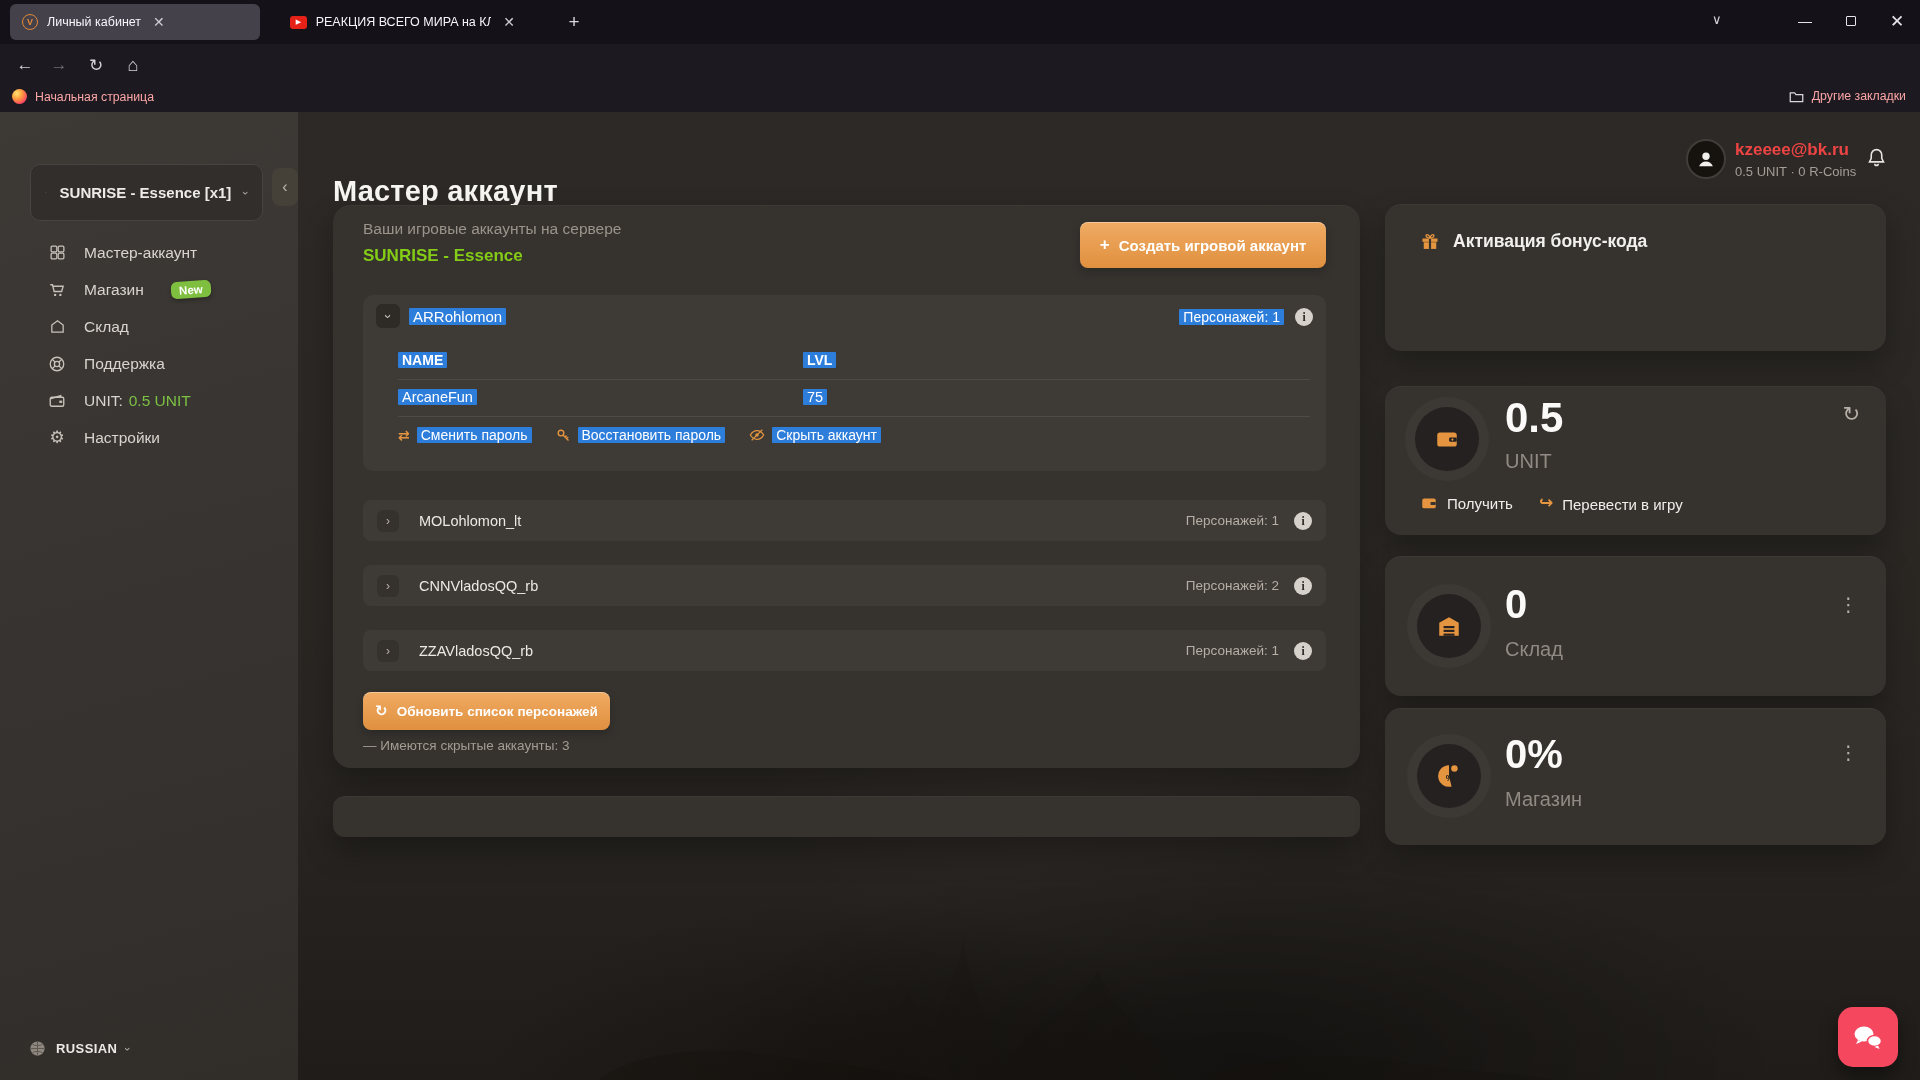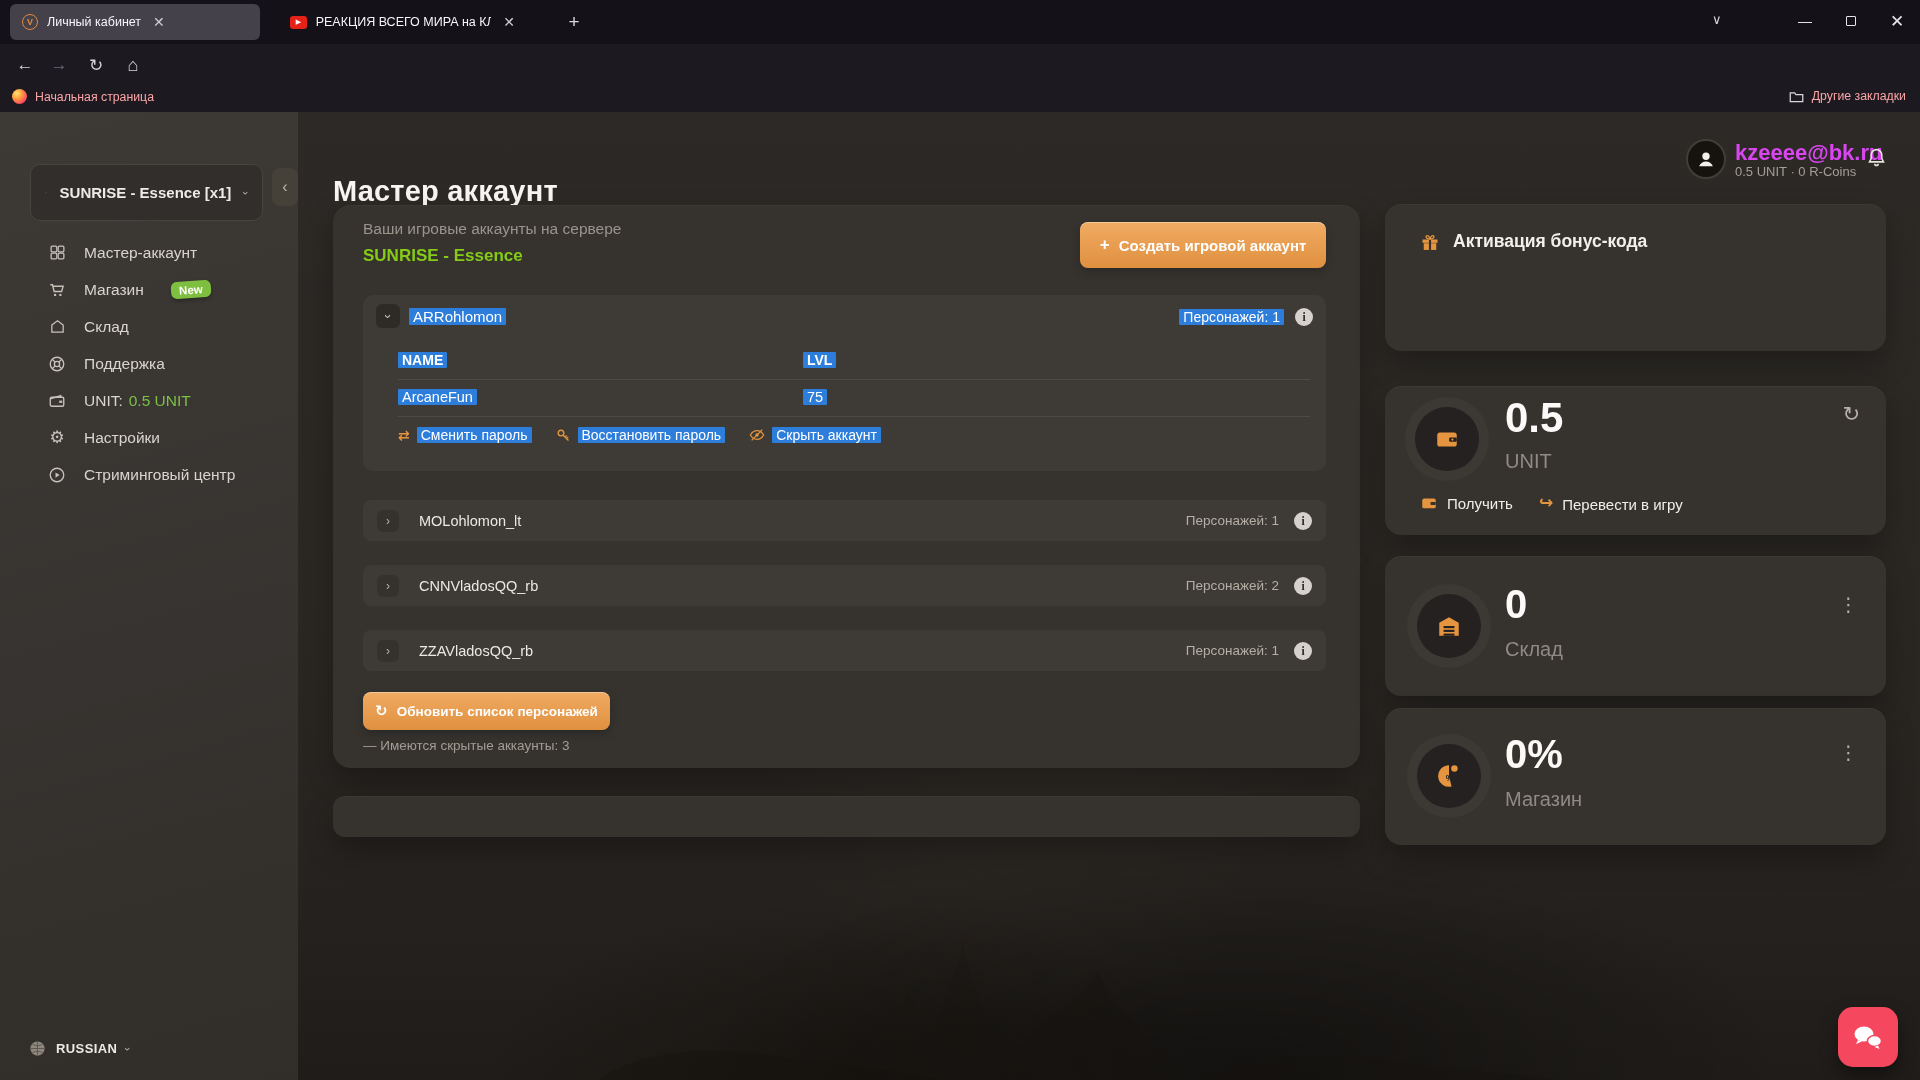--- a/index.html
+++ b/index.html
@@ -54,21 +54,21 @@
   .mainbg { position:absolute; left:298px; right:0; top:112px; bottom:0;
     background:
       radial-gradient(420px 520px at 46% 58%, rgba(128,106,82,.07), transparent 70%),
       radial-gradient(760px 300px at 58% 98%, rgba(0,0,0,.38), transparent 72%),
       radial-gradient(520px 260px at 34% 100%, rgba(18,13,9,.5), transparent 70%),
       linear-gradient(180deg,#2c2926 0%,#2a2723 52%,#262320 76%,#1f1c19 100%); }
   .art { position:absolute; left:298px; right:0; bottom:0; height:260px; opacity:.5; }
 
   .page-title { position:absolute; left:333px; top:143px; font-size:29px; font-weight:bold; color:#f8f6f3; letter-spacing:.2px;margin-top:32px; }
   .avatar { position:absolute; left:1686px; top:139px; width:40px; height:40px; border-radius:50%; background:#16130f; border:2px solid #413d38; display:flex; align-items:center; justify-content:center; }
-  .uemail { position:absolute; left:1735px; top:140px; font-size:22px; font-weight:bold; color:#d946ef; }
+  .uemail { position:absolute; left:1735px; top:140px; font-size:17px; font-weight:bold; color:#ef4444; }
   .ubal { position:absolute; left:1735px; top:164px; font-size:13px; color:#a59e96; }
   .bell { position:absolute; left:1866px; top:147px; color:#e8e4df; }
 
   .card { position:absolute; background:#36332f; border-radius:16px; box-shadow:0 14px 30px rgba(0,0,0,.28), inset 0 1px 0 rgba(255,255,255,.03); }
   #accounts-card { left:333px; top:205px; width:1027px; height:563px; border-radius:18px; }
   .subtitle { position:absolute; left:30px; top:15px; font-size:15.5px; color:#9b948b; }
   .servername { position:absolute; left:30px; top:41px; font-size:17px; font-weight:bold; color:#84cc16; }
   .btn-orange { background:linear-gradient(180deg,#f0ab63,#e0903f); border:none; border-radius:8px; color:#fff; font-weight:bold; font-family:inherit; display:flex; align-items:center; justify-content:center; gap:9px; box-shadow:inset 0 1px 0 rgba(255,255,255,.35), 0 4px 10px rgba(0,0,0,.22); cursor:pointer; }
   #create-btn { position:absolute; left:747px; top:17px; width:246px; height:46px; font-size:15px; }
   .plus { font-size:17px; font-weight:bold; }
@@ -91,21 +91,21 @@
   .acc-row .chev-box { width:22px; height:22px; font-size:12px; background:#35312d; color:#b9b3ab; }
   .acc-row .nm { margin-left:20px; font-size:14.5px; color:#ece8e3; }
   .acc-row .chars { margin-left:auto; font-size:13.5px; color:#b6afa6; margin-right:15px; }
 
   #refresh-btn { position:absolute; left:30px; top:487px; width:247px; height:38px; font-size:13.5px; }
   .hidden-note { position:absolute; left:30px; top:533px; font-size:13.5px; color:#a39c93; }
 
   #empty-bar { left:333px; top:796px; width:1027px; height:41px; border-radius:12px; }
 
   #bonus-card { left:1385px; top:204px; width:501px; height:147px; }
-  .bonus-title { position:absolute; left:35px; top:27px; display:flex; align-items:flex-end; gap:13px; font-size:17.5px; font-weight:bold; color:#f2f0ed; }
+  .bonus-title { position:absolute; left:35px; top:27px; display:flex; align-items:flex-start; gap:13px; font-size:17.5px; font-weight:bold; color:#f2f0ed; }
   #activate-btn { position:absolute; left:35px; top:73px; width:182px; height:48px; font-size:15px; }
   .big-circle { position:absolute; width:64px; height:64px; border-radius:50%; background:#242120; box-shadow:0 0 0 10px rgba(255,255,255,.03); display:flex; align-items:center; justify-content:center; }
   .stat-value { position:absolute; left:120px; font-size:42px; font-weight:bold; color:#fcfaf8; }
   .stat-label { position:absolute; left:120px; font-size:20px; color:#918a83; }
   .dots { position:absolute; right:28px; font-size:19px; color:#b6b0a8; letter-spacing:0; line-height:9px; text-align:center; }
   #unit-card { left:1385px; top:386px; width:501px; height:149px; }
   #unit-card .big-circle { left:30px; top:21px; }
   #unit-card .stat-value { top:8px; }
   #unit-card .stat-label { top:64px; }
   .refresh-ic { position:absolute; right:26px; top:16px; font-size:21px; color:#b6b0a8; }
@@ -291,29 +291,20 @@
               <rect x="15" y="11.5" width="4" height="3" fill="currentColor"></rect>
             </svg>
           </span>
         <span>UNIT:</span>
         <span class="green" style="margin-left:-11px;">0.5 UNIT</span>
       </div>
       <div class="mitem">
         <span class="mico" style="font-size:17px;">⚙</span>
         <span>Настройки</span>
       </div>
-      <div class="mitem">
-        <span class="mico">
-            <svg width="18" height="18" viewBox="0 0 24 24">
-              <circle cx="12" cy="12" r="9" fill="none" stroke="currentColor" stroke-width="1.8"></circle>
-              <path d="M10 8.5l5.5 3.5-5.5 3.5z" fill="currentColor"></path>
-            </svg>
-          </span>
-        <span>Стриминговый центр</span>
-      </div>
     </div>
 
     <div class="lang">
       <svg width="19" height="19" viewBox="0 0 24 24">
           <circle cx="12" cy="12" r="9" fill="#8d877f"></circle>
           <path d="M12 3v18M3.5 12h17M5.5 6.5c3.5 2.5 9.5 2.5 13 0M5.5 17.5c3.5-2.5 9.5-2.5 13 0" fill="none" stroke="#5e5850" stroke-width="1.2"></path>
         </svg>
       <span class="llbl">RUSSIAN</span>
       <span class="chev-down" style="font-size:11px;color:#b9b3ab;">›</span>
     </div>

